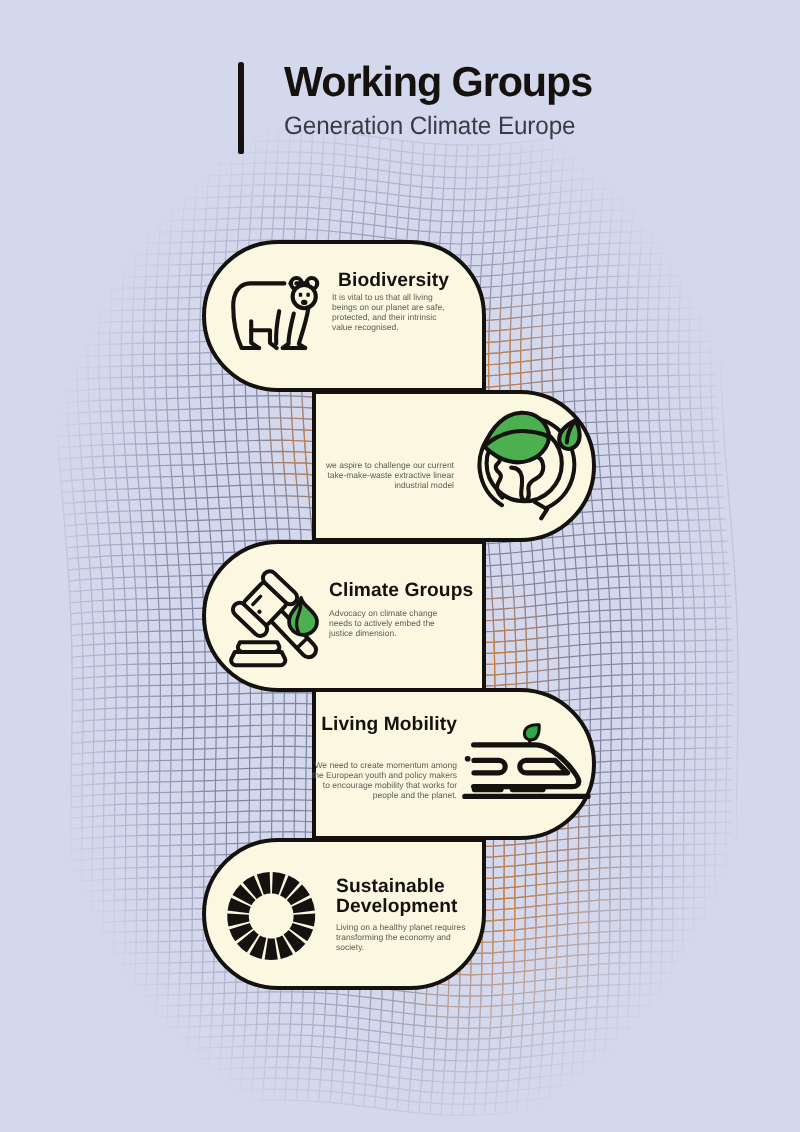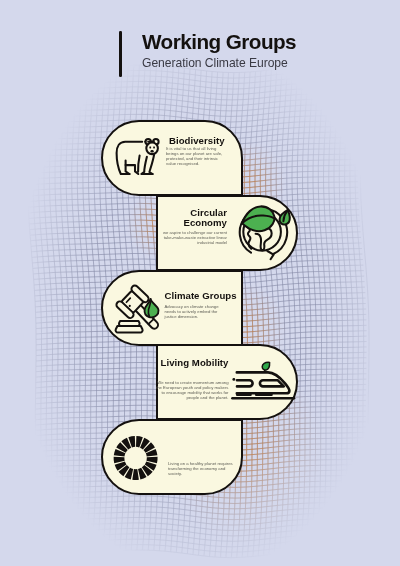--- a/index.html
+++ b/index.html
@@ -265,21 +265,20 @@
             <path d="M 265.4 249.0 L 271.6 252.6 L 268.6 257.2"></path>
             <circle cx="260.1" cy="229.8" r="18.8"></circle>
             <path d="M 244.0 218.4 c -1.4 3.0 -0.6 5.2 1.4 6.9 c 2.0 1.7 2.8 1.4 2.4 3.1 c -0.4 1.7 -2.5 1.8 -1.8 3.9 c 0.7 2.1 2.8 2.0 2.4 4.2 c -0.4 2.2 -2.0 3.0 -1.9 5.2 c 0.1 2.2 1.0 3.6 2.7 5.1"></path>
             <path d="M 252.2 219.8 c -1.6 3.6 -1.0 6.6 2.4 7.0 c 3.4 0.4 7.4 -1.2 10.4 -0.8 c 3.0 0.4 4.4 2.2 4.6 5.0 c 0.2 2.8 -1.4 5.2 -3.8 6.4 c -2.4 1.2 -3.8 2.4 -3.6 5.0 c 0.2 2.6 0.6 4.4 -0.8 5.4 c -1.4 1.0 -2.8 -0.2 -2.8 -3.0 c 0 -2.8 0.9 -5.8 0.2 -8.8 c -0.7 -3.0 -2.6 -4.2 -5.2 -4.2"></path>
             <path d="M 240.0 221.2 c 3.8 -10.0 10.8 -16.6 18.6 -16.8 c 7.8 -0.2 12.2 4.8 13.6 9.6 c 1.4 4.8 -2.2 11.6 -9.6 14.2 c -7.4 2.6 -15.4 -0.4 -22.6 -7.0 z" fill="#4cb050"></path>
             <path d="M 240.0 221.2 c 6.0 -5.4 13.6 -8.2 21.2 -7.6 c 7.6 0.6 10.2 2.4 10.2 2.4"></path>
             <path d="M 285.6 208.2 c -4.6 2.4 -7.8 5.4 -8.0 9.0 c -0.2 3.6 2.6 5.8 5.6 5.2 c 3.0 -0.6 4.8 -3.6 4.6 -7.2 c -0.2 -3.6 -1.2 -5.4 -2.2 -7.0 z" fill="#4cb050"></path>
             <path d="M 285.6 208.2 c -2.2 3.0 -4.0 6.8 -4.2 11.0"></path>
           </g>
         </svg>
-        <div class="card-title" style="right:69px;top:11px;text-align:right;">Circular Economy</div>
         <div class="card-body" style="right:69px;top:33px;width:73px;text-align:right;">we aspire to challenge our current take-make-waste extractive linear industrial model</div>
       </div>
     </div>
 
     <div class="card" id="card-2">
       <div class="card-inner">
         <svg class="ico" style="left:0px;top:0px;width:142px;height:76px;overflow:visible" viewBox="101 270 142 76">
           <g fill="#faf8e0" stroke="#14110f" stroke-width="2.0" stroke-linecap="round" stroke-linejoin="round">
             <g transform="rotate(46.5 130.5 299.8)">
               <rect x="129" y="296.2" width="37" height="7.4" rx="3.7"></rect>
@@ -339,18 +338,19 @@
             <path d="M 128.81 477.47 A 22.0 22.0 0 0 1 122.68 475.10 L 128.04 465.72 A 11.2 11.2 0 0 0 131.16 466.93 Z"></path>
             <path d="M 121.37 474.29 A 22.0 22.0 0 0 1 116.52 469.86 L 124.90 463.06 A 11.2 11.2 0 0 0 127.38 465.31 Z"></path>
             <path d="M 115.59 468.64 A 22.0 22.0 0 0 1 112.66 462.76 L 122.94 459.44 A 11.2 11.2 0 0 0 124.43 462.43 Z"></path>
             <path d="M 112.24 461.28 A 22.0 22.0 0 0 1 111.64 454.74 L 122.42 455.36 A 11.2 11.2 0 0 0 122.73 458.69 Z"></path>
             <path d="M 111.78 453.21 A 22.0 22.0 0 0 1 113.58 446.89 L 123.41 451.36 A 11.2 11.2 0 0 0 122.49 454.58 Z"></path>
             <path d="M 114.26 445.51 A 22.0 22.0 0 0 1 118.22 440.27 L 125.77 447.99 A 11.2 11.2 0 0 0 123.75 450.66 Z"></path>
             <path d="M 119.36 439.23 A 22.0 22.0 0 0 1 124.94 435.78 L 129.19 445.70 A 11.2 11.2 0 0 0 126.35 447.46 Z"></path>
             <path d="M 126.37 435.22 A 22.0 22.0 0 0 1 132.83 434.01 L 133.21 444.81 A 11.2 11.2 0 0 0 129.92 445.42 Z"></path>
           </g>
         </svg>
+        <div class="card-title" style="left:65px;top:17.5px;">Sustainable Development</div>
         <div class="card-body" style="left:65px;top:40px;width:70px;">Living on a healthy planet requires transforming the economy and society.</div>
       </div>
     </div>
 
   </div>
 </div>
 
 </body></html>

